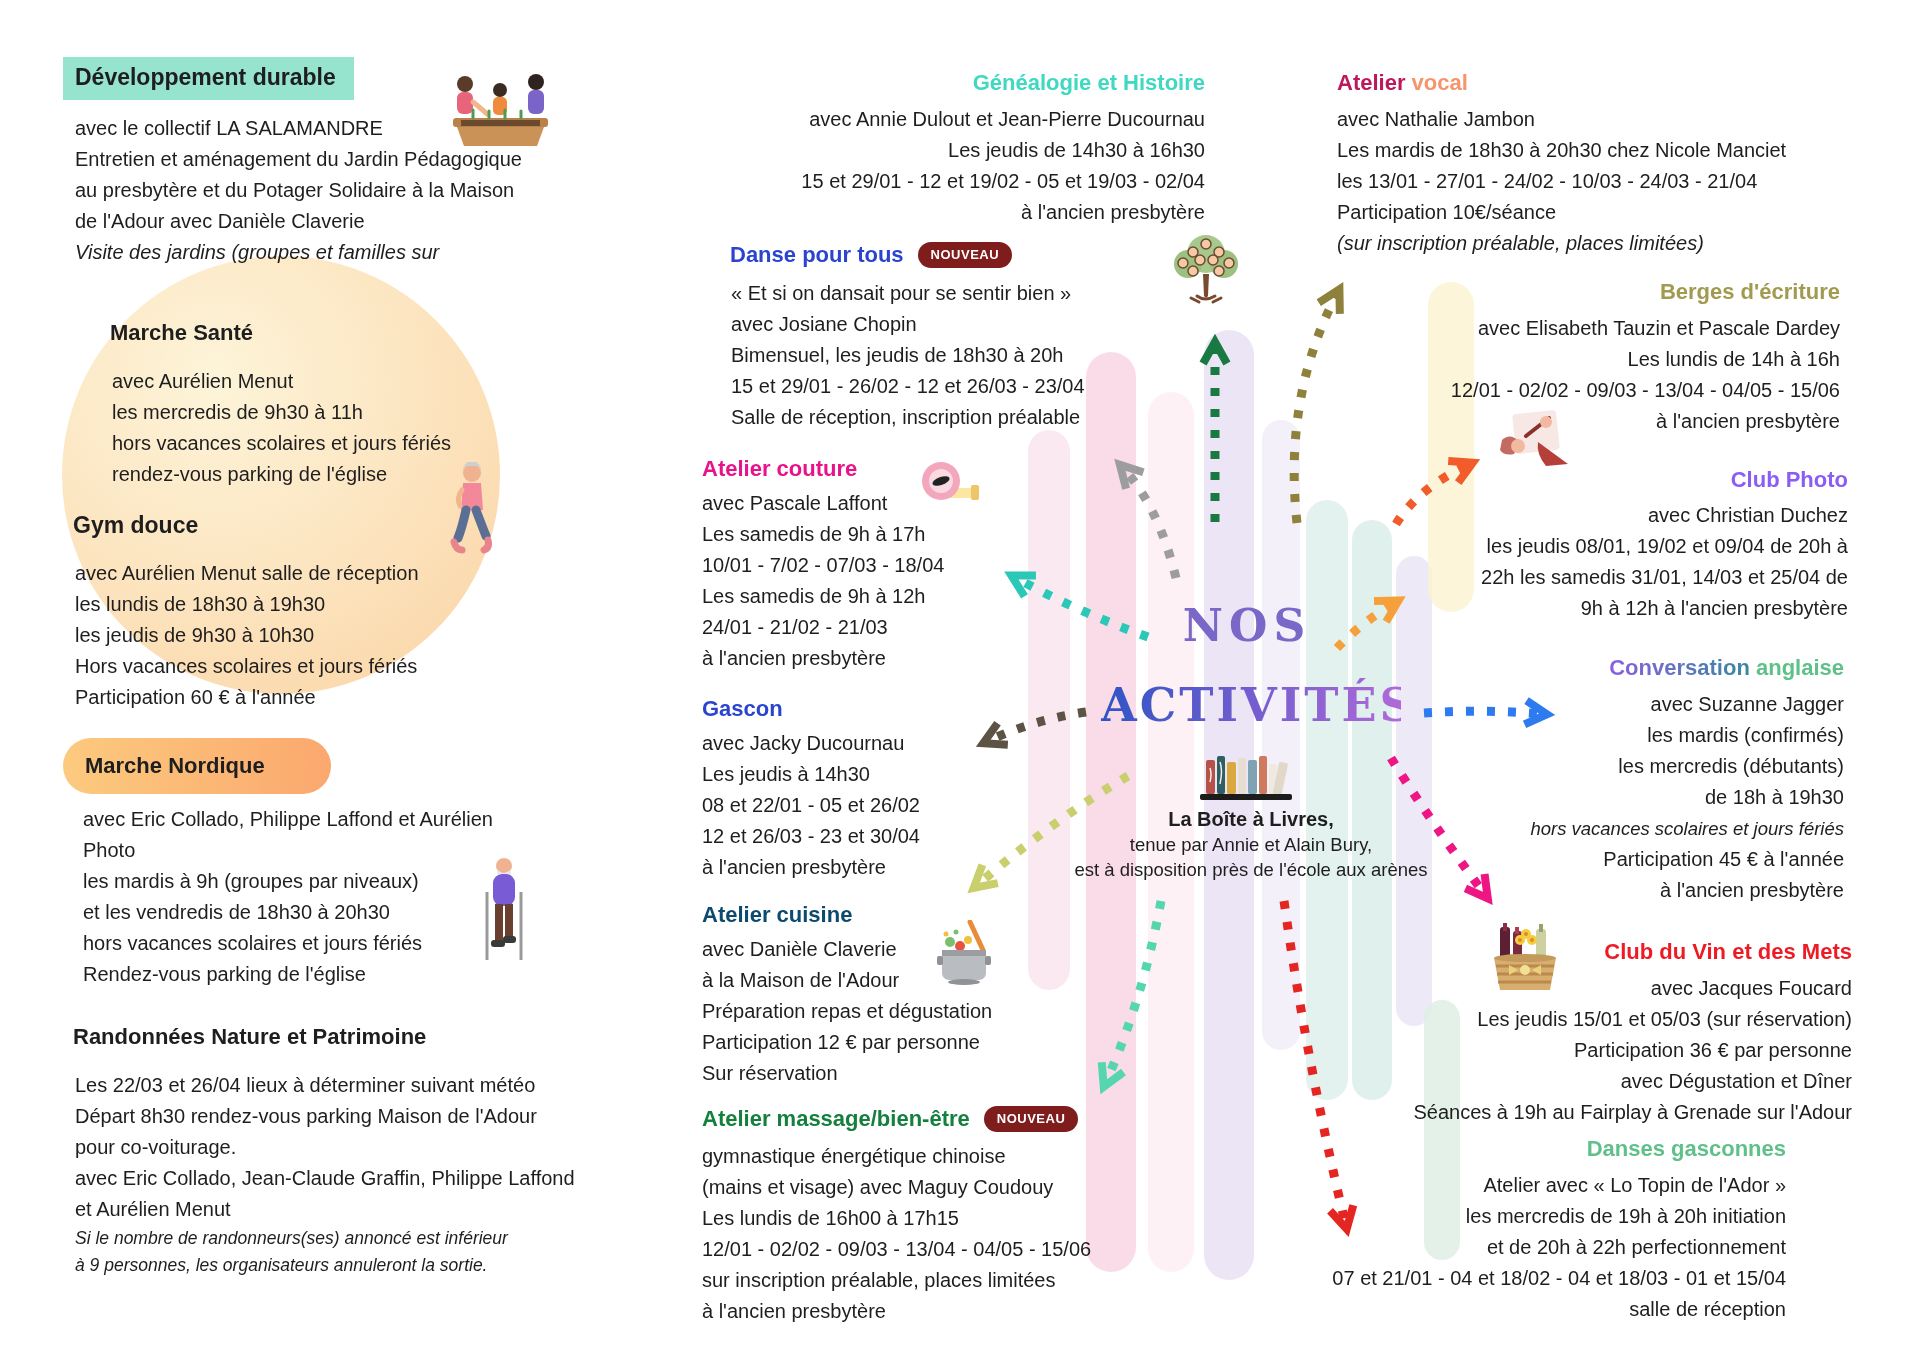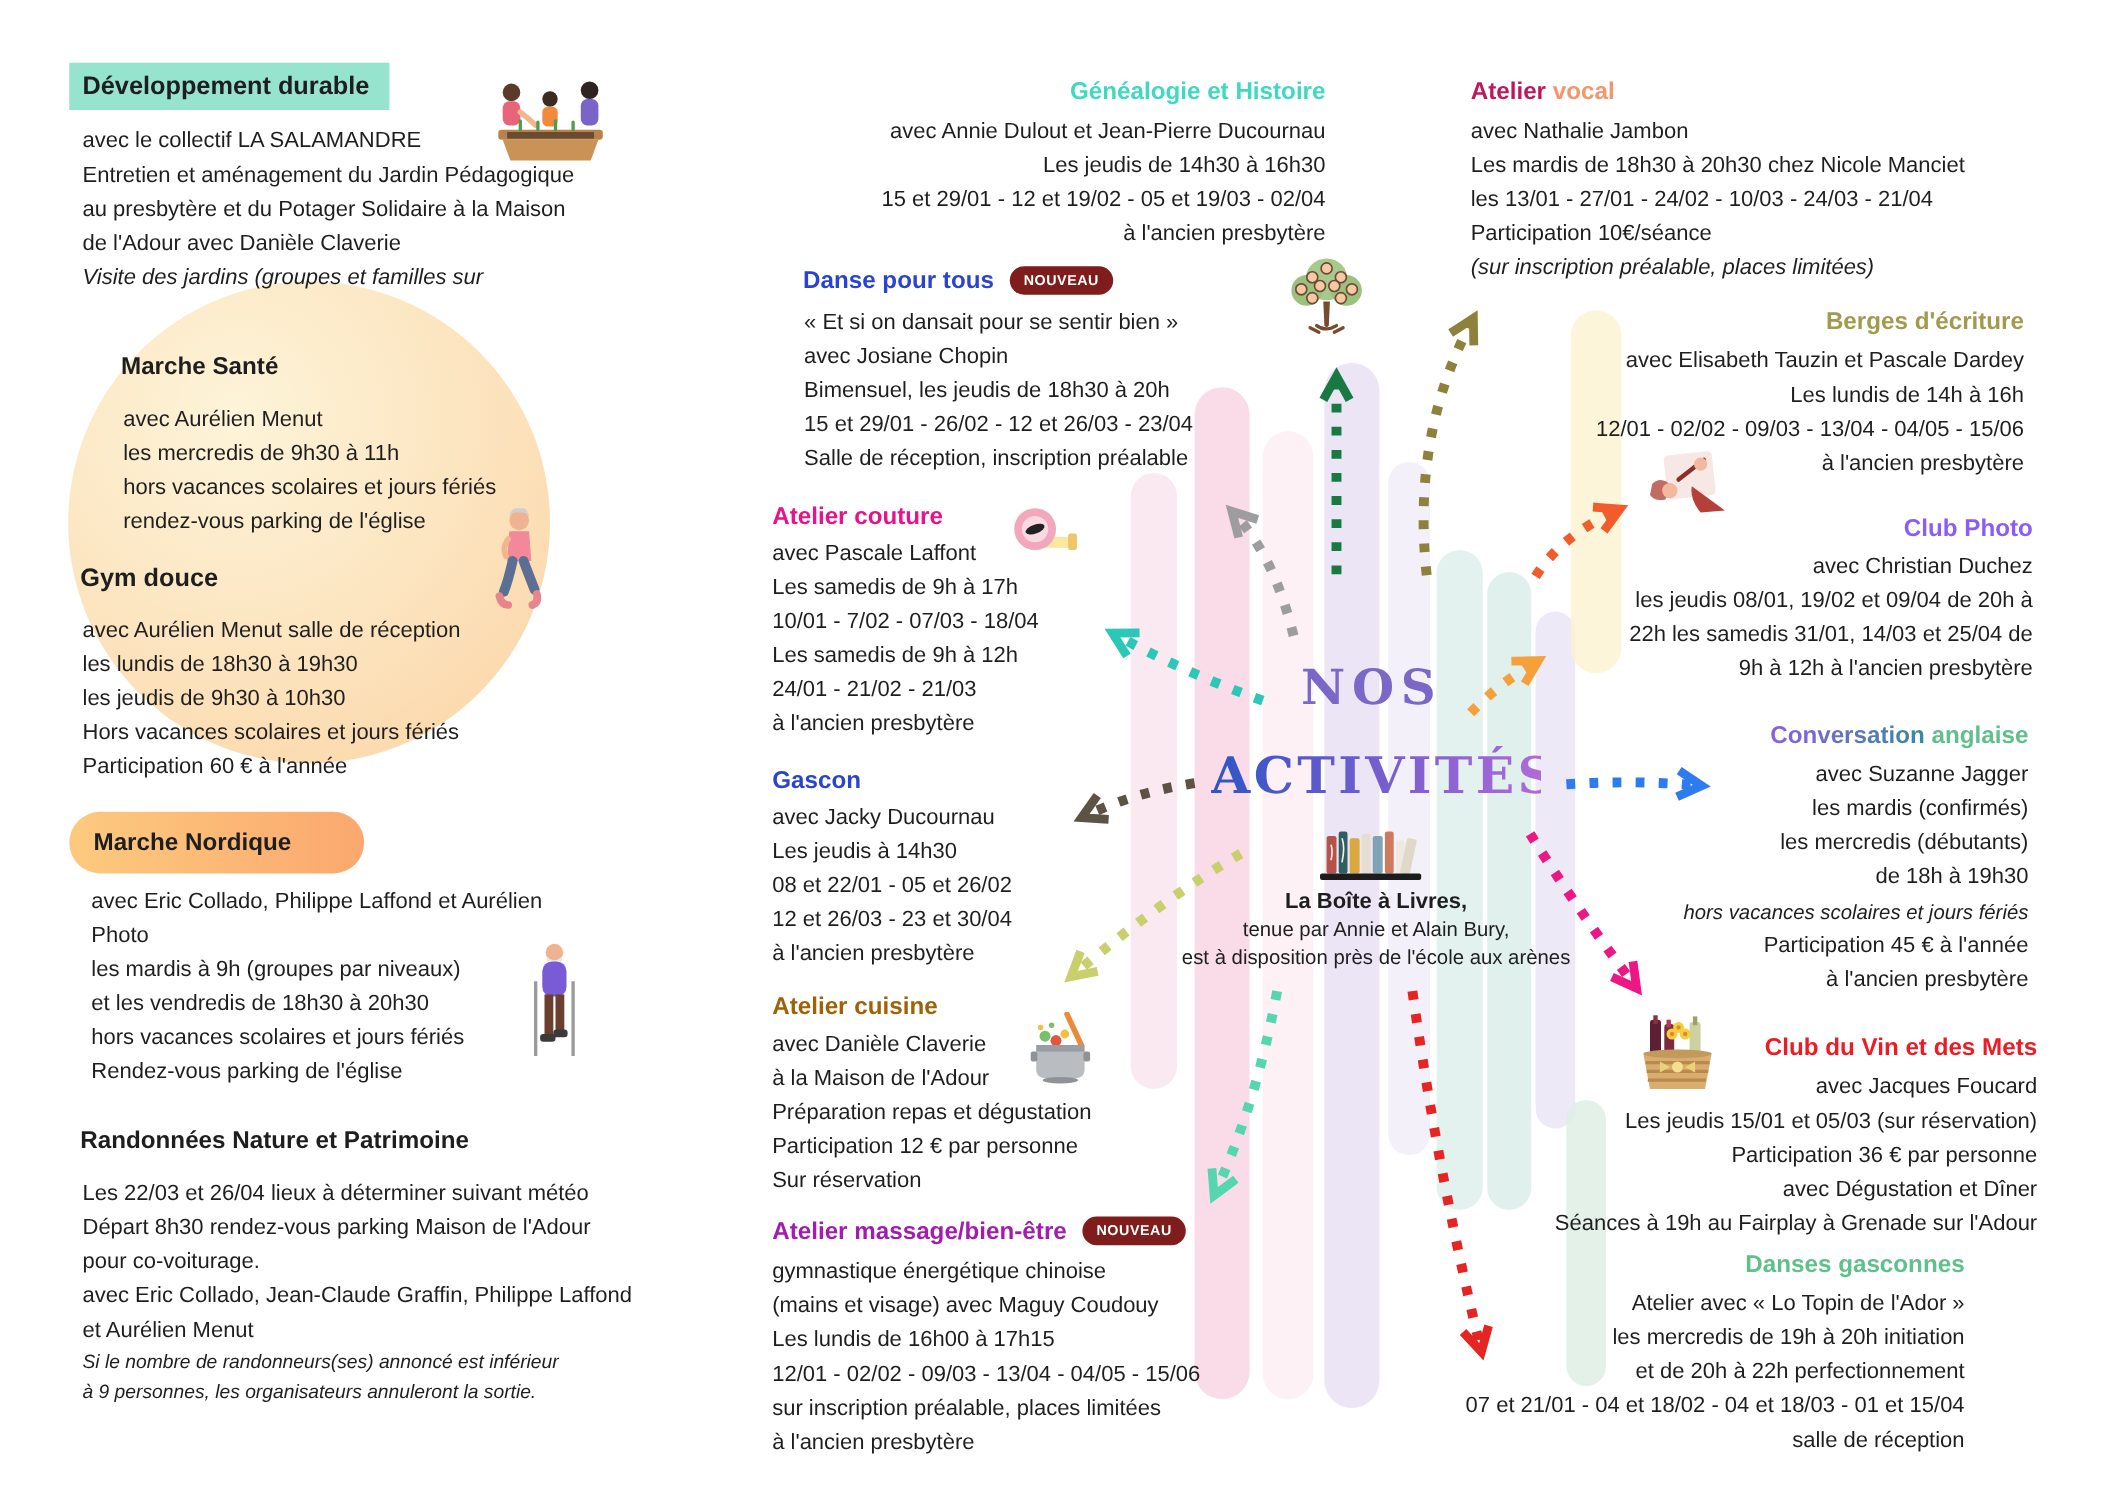--- a/index.html
+++ b/index.html
@@ -31,22 +31,22 @@
   .lh{font-weight:bold;font-size:22px;white-space:nowrap;}
   .h{font-weight:bold;font-size:22px;white-space:nowrap;}
   .right-al{text-align:right;}
   .trow{display:flex;align-items:center;gap:14px;}
   .hl{background:#96e3ce;padding:7px 18px 9px 12px;font-size:23px;font-weight:bold;}
   .pill{width:246px;height:56px;border-radius:28px;display:flex;align-items:center;padding-left:22px;
         background:linear-gradient(90deg,#fcca7e,#fba86e);font-size:22px;font-weight:bold;}
   .badge{display:inline-block;background:#7f1d1d;color:#fff;font-weight:bold;font-size:13px;
          letter-spacing:.5px;padding:5px 13px 6px;border-radius:15px;white-space:nowrap;}
   
-  .c-teal{color:#3ed9c0}.c-blue{color:#2b44cf}.c-pink{color:#e8128b}.c-green{color:#a16207}
-  .c-orange{color:#a21caf}.c-olive{color:#a29a4e}.c-darkred{color:#8b5cf6}.c-red{color:#ed1c24}
+  .c-teal{color:#3ed9c0}.c-blue{color:#2b44cf}.c-pink{color:#e8128b}.c-green{color:#0c4a6e}
+  .c-orange{color:#15803d}.c-olive{color:#a29a4e}.c-darkred{color:#8b5cf6}.c-red{color:#ed1c24}
   .c-ggreen{color:#5fc08a}.c-purple{color:#be185d}.c-vorange{color:#f6956b}
   .grad-conv{background:linear-gradient(90deg,#8a5fe0,#38899f);-webkit-background-clip:text;background-clip:text;color:transparent;}
   
   .nos,.activ{font-family:"DejaVu Serif",serif;font-weight:bold;text-align:center;}
   .nos{font-size:44px;letter-spacing:6px;color:#7a68c8;}
   .activ{font-size:46px;letter-spacing:3px;background:linear-gradient(90deg,#2e55c5,#7a5ed0 55%,#b06ad8);
          -webkit-background-clip:text;background-clip:text;color:transparent;}
   .boite{ text-align:center;}
   .boite .b1{font-weight:bold;font-size:20px;line-height:26px;}
   .boite .b2{font-size:18.5px;line-height:25px;}

